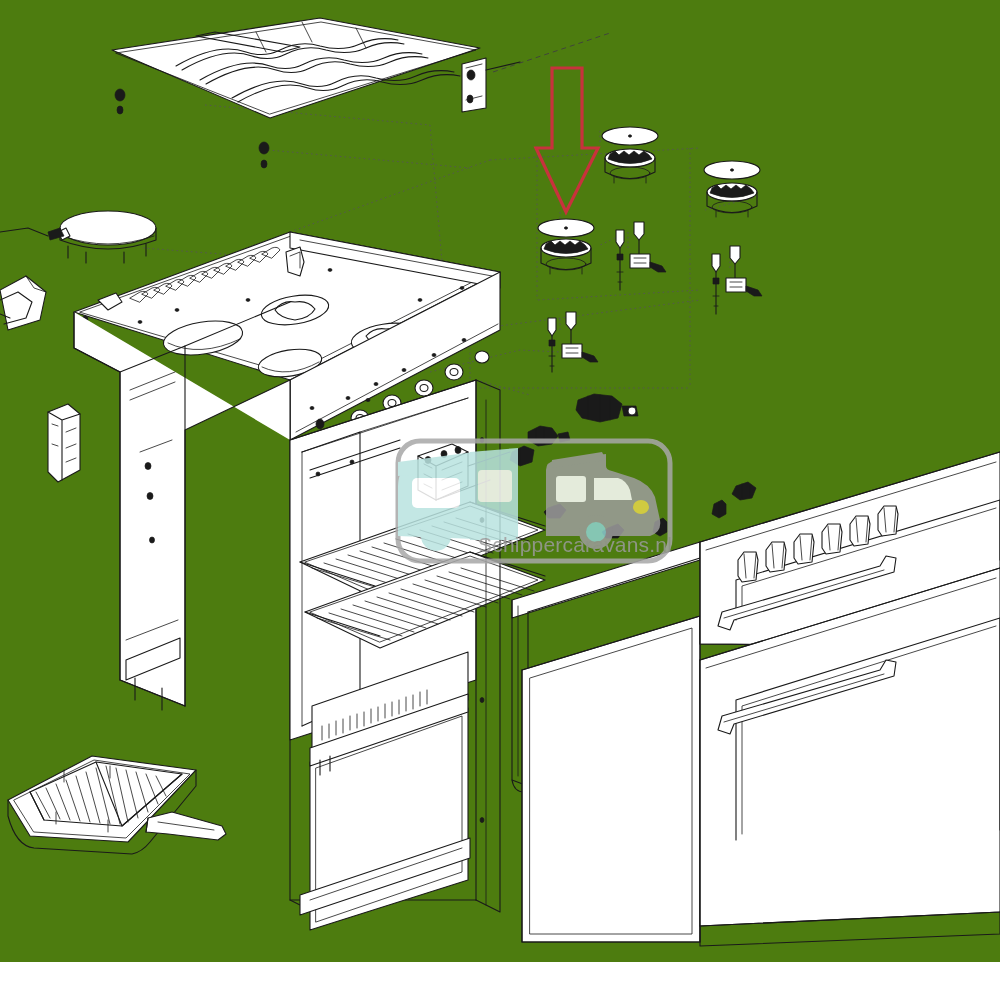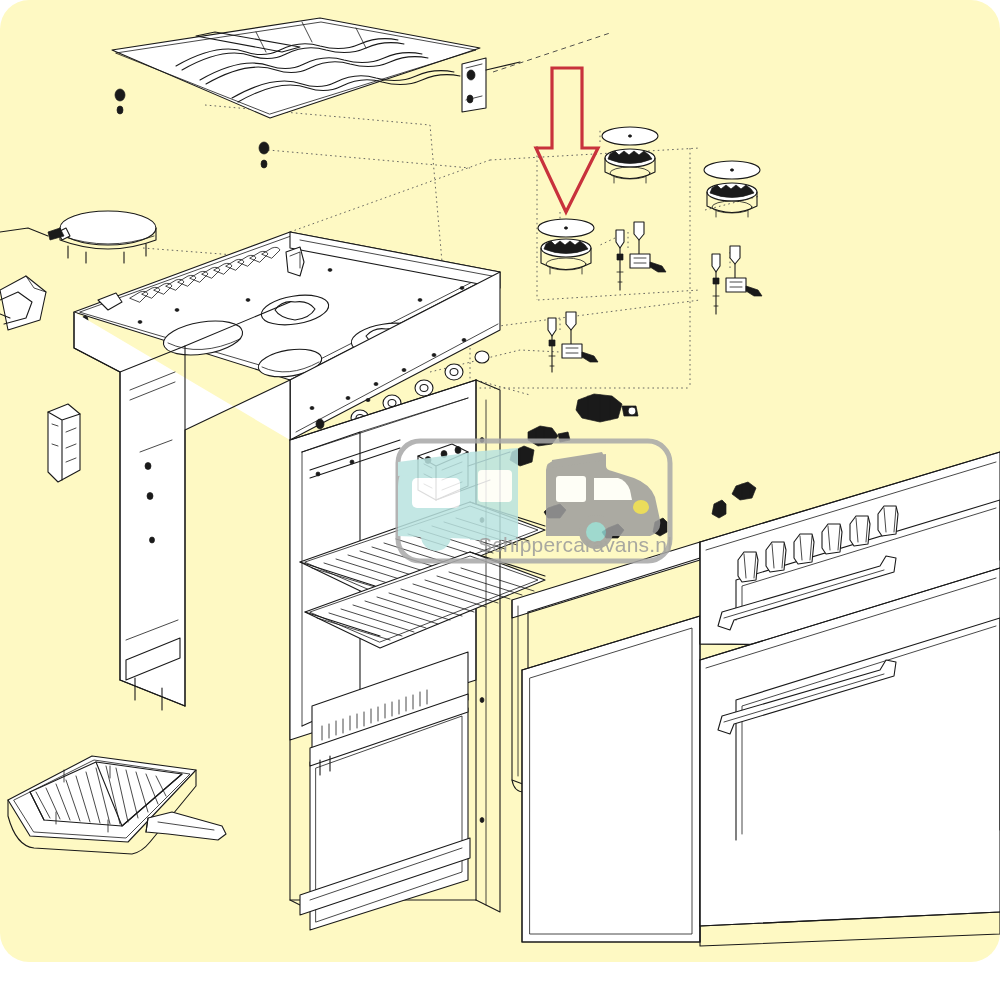--- a/index.html
+++ b/index.html
@@ -11,22 +11,21 @@
   body {
     width: 1000px;
     height: 1000px;
     overflow: hidden;
     font-family: "Liberation Sans", sans-serif;
   }
   #diagram-root {
     position: relative;
     width: 1000px;
     height: 962px;
-    background: #fef9c3;
-    border-radius: 29px;
+    background: #4d7c0f;
   }
   #parts-canvas {
     position: absolute;
     left: 0;
     top: 0;
     width: 1000px;
     height: 1000px;
   }
   #watermark-layer {
     position: absolute;

